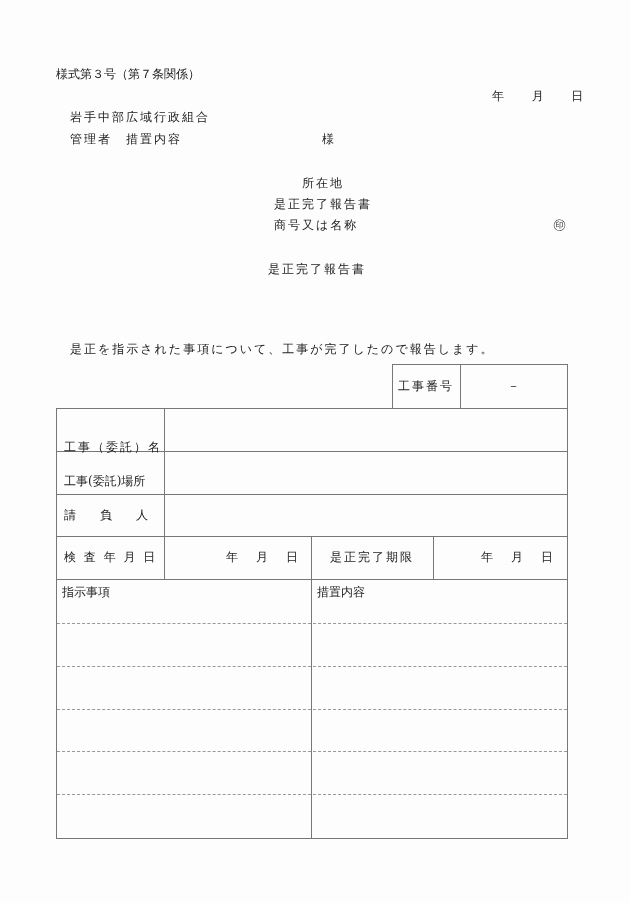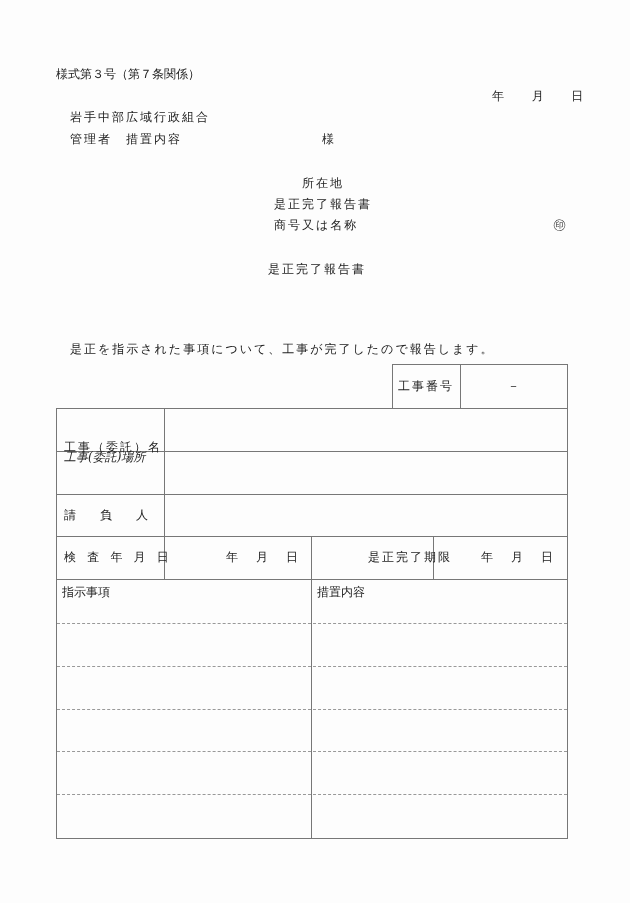--- a/index.html
+++ b/index.html
@@ -60,36 +60,36 @@
 <div class="line-h" style="left:56px; top:579px; width:511px;"></div>
 
 <div class="line-v" style="left:164px; top:408px; height:171px;"></div>
 
 <div class="line-v" style="left:311px; top:536px; height:302px;"></div>
 <div class="line-v" style="left:433px; top:536px; height:43px;"></div>
 
 <div class="cell-label spaced" style="left:64px; top:408px; height:43px;margin-top:18px;">工事（委託）名</div>
 <div class="cell-label" style="left:165px; top:408px; width:402px; height:43px;"></div>
 
-<div class="cell-label" style="left:64px; top:436px; height:43px;font-style:italic;">工事(委託)場所</div>
+<div class="cell-label" style="left:64px; top:460px; height:43px;">工事(委託)場所</div>
 <div class="cell-label" style="left:165px; top:451px; width:402px; height:43px;"></div>
 
 <div class="cell-label" style="left:64px; top:494px; height:42px;">請　　負　　人</div>
 <div class="cell-label" style="left:165px; top:494px; width:402px; height:42px;"></div>
 
-<div class="cell-label spaced" style="left:64px; top:536px; height:43px;font-family:Liberation Mono, monospace;">検 査 年 月 日</div>
+<div class="cell-label spaced" style="left:64px; top:536px; height:43px;">検 査 年 月 日</div>
 <div class="cell-label spaced" style="left:226px; top:536px; height:43px;">
   <span>年</span>
   <span style="display:inline-block;width:16px"></span>
   <span>月</span>
   <span style="display:inline-block;width:16px"></span>
   <span>日</span>
 </div>
 
-<div class="cell-label spaced" style="left:311px; top:536px; width:122px; height:43px; justify-content:center;padding-left:38px;">是正完了期限</div>
+<div class="cell-label spaced" style="left:311px; top:536px; width:122px; height:43px; justify-content:center;">是正完了期限</div>
 <div class="cell-label spaced" style="left:481px; top:536px; height:43px;">
   <span>年</span>
   <span style="display:inline-block;width:16px"></span>
   <span>月</span>
   <span style="display:inline-block;width:16px"></span>
   <span>日</span>
 </div>
 
 <div class="abs" style="left:62px; top:584px;">指示事項</div>
 <div class="abs" style="left:317px; top:584px;">措置内容</div>

